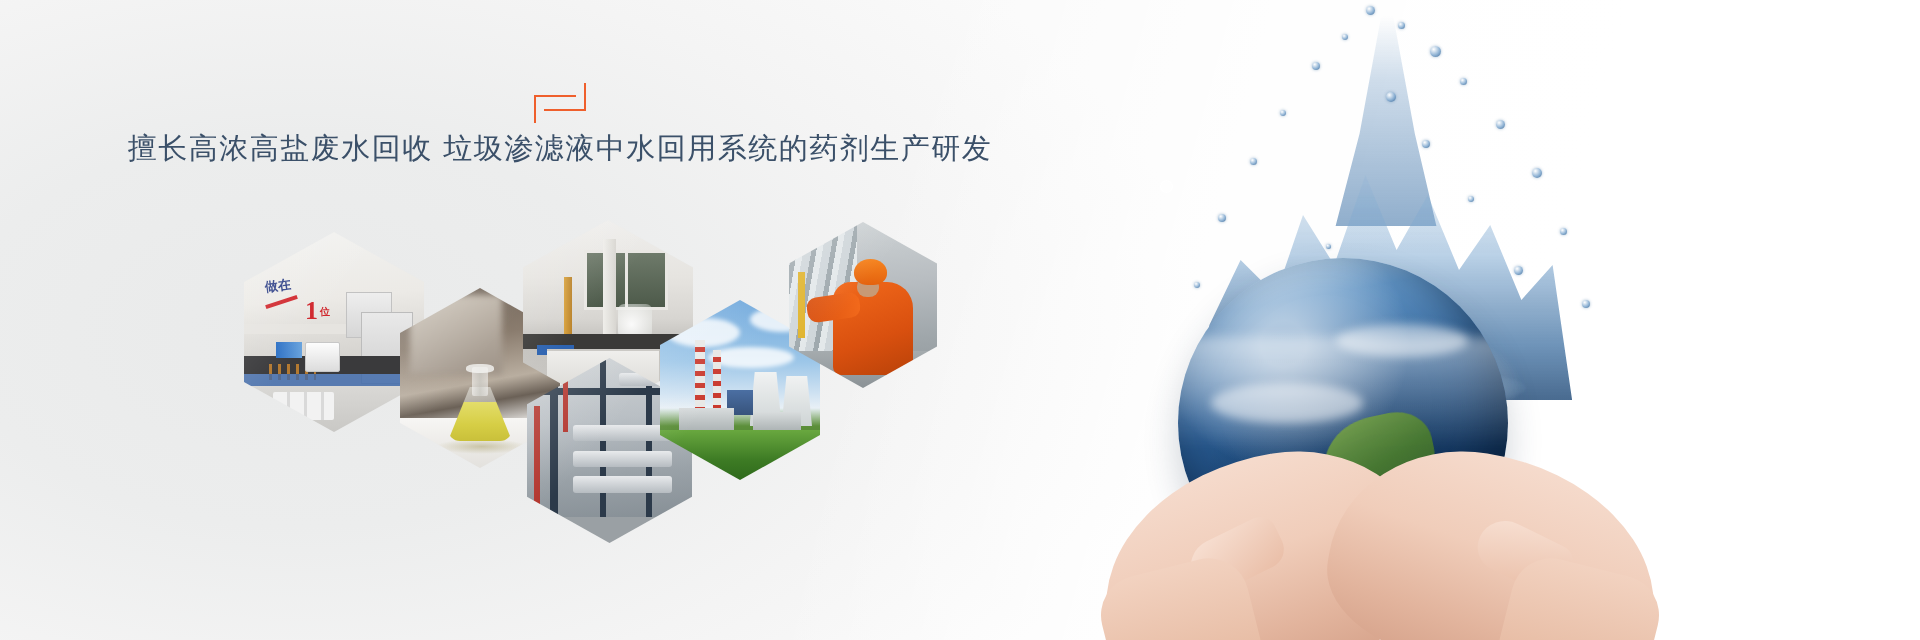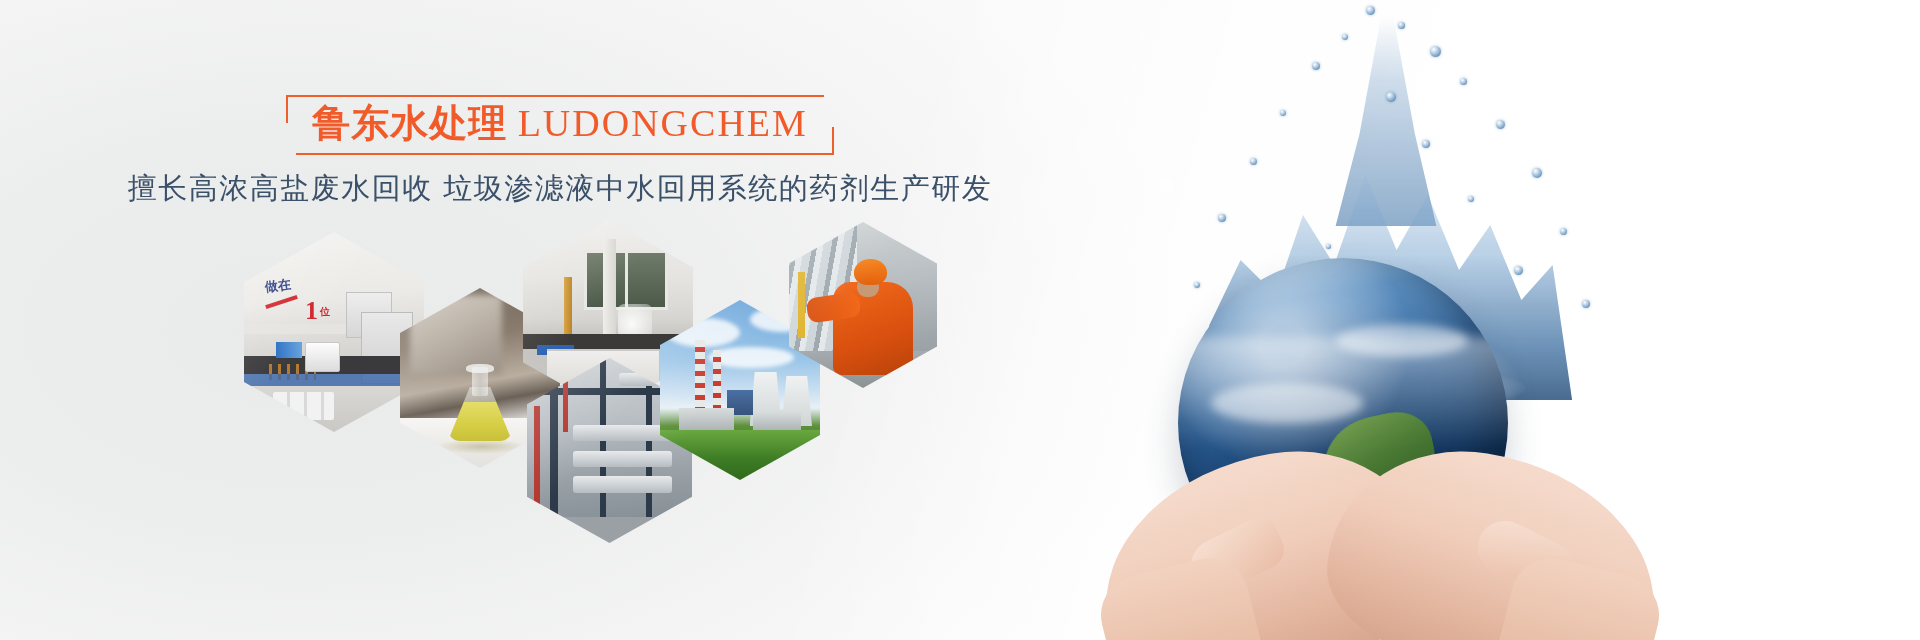--- a/index.html
+++ b/index.html
@@ -270,24 +270,20 @@
       <div class="gloss"></div>
     </div>
   </div>
 
   <div class="headline">
     <div class="title-wrap">
       <span class="bk tl"></span>
       <span class="bk br"></span>
       <span class="rule top"></span>
       <span class="rule bot"></span>
-      <div class="title-txt">
-        <span>鲁东水处理</span>
-        <span class="en">LUDONGCHEM</span>
-      </div>
     </div>
     <div class="subtitle">擅长高浓高盐废水回收 垃圾渗滤液中水回用系统的药剂生产研发</div>
   </div>
 
   <div class="art">
 
     <div class="splashwrap">
       <div class="jet"></div>
       <div class="crown"></div>
       <div class="ripple"></div>

